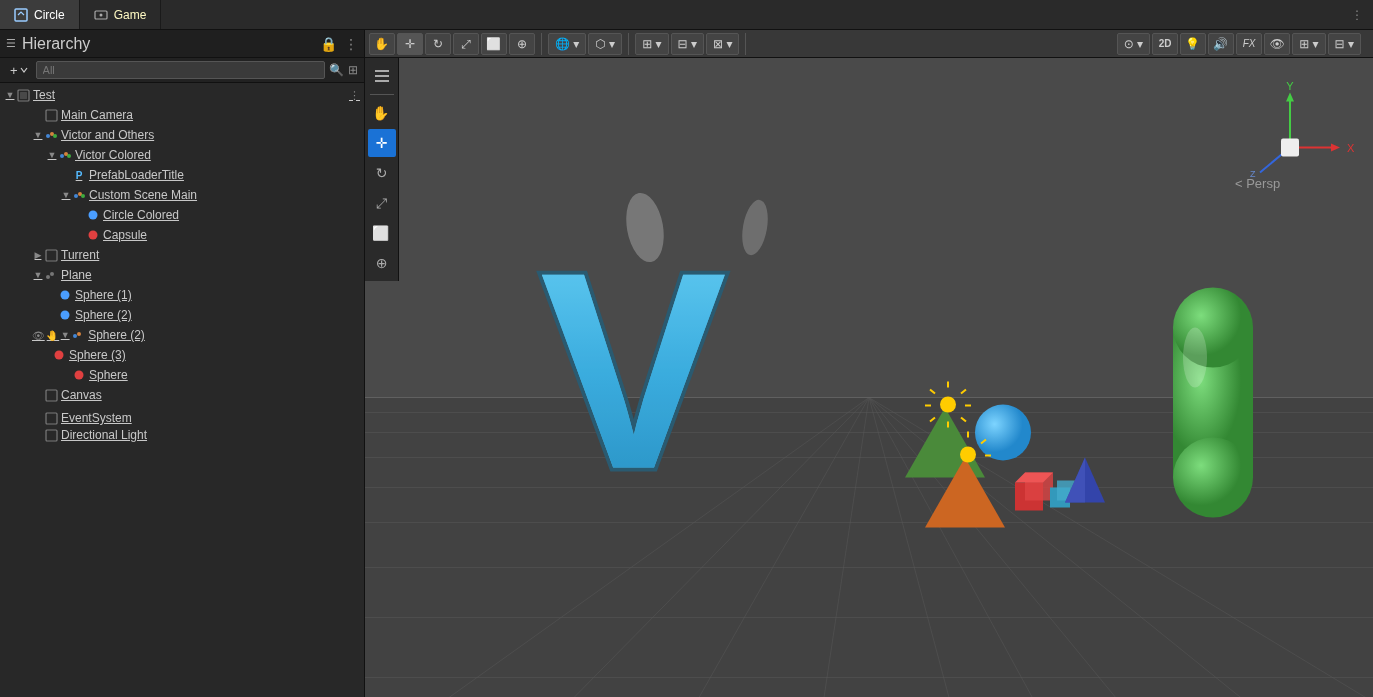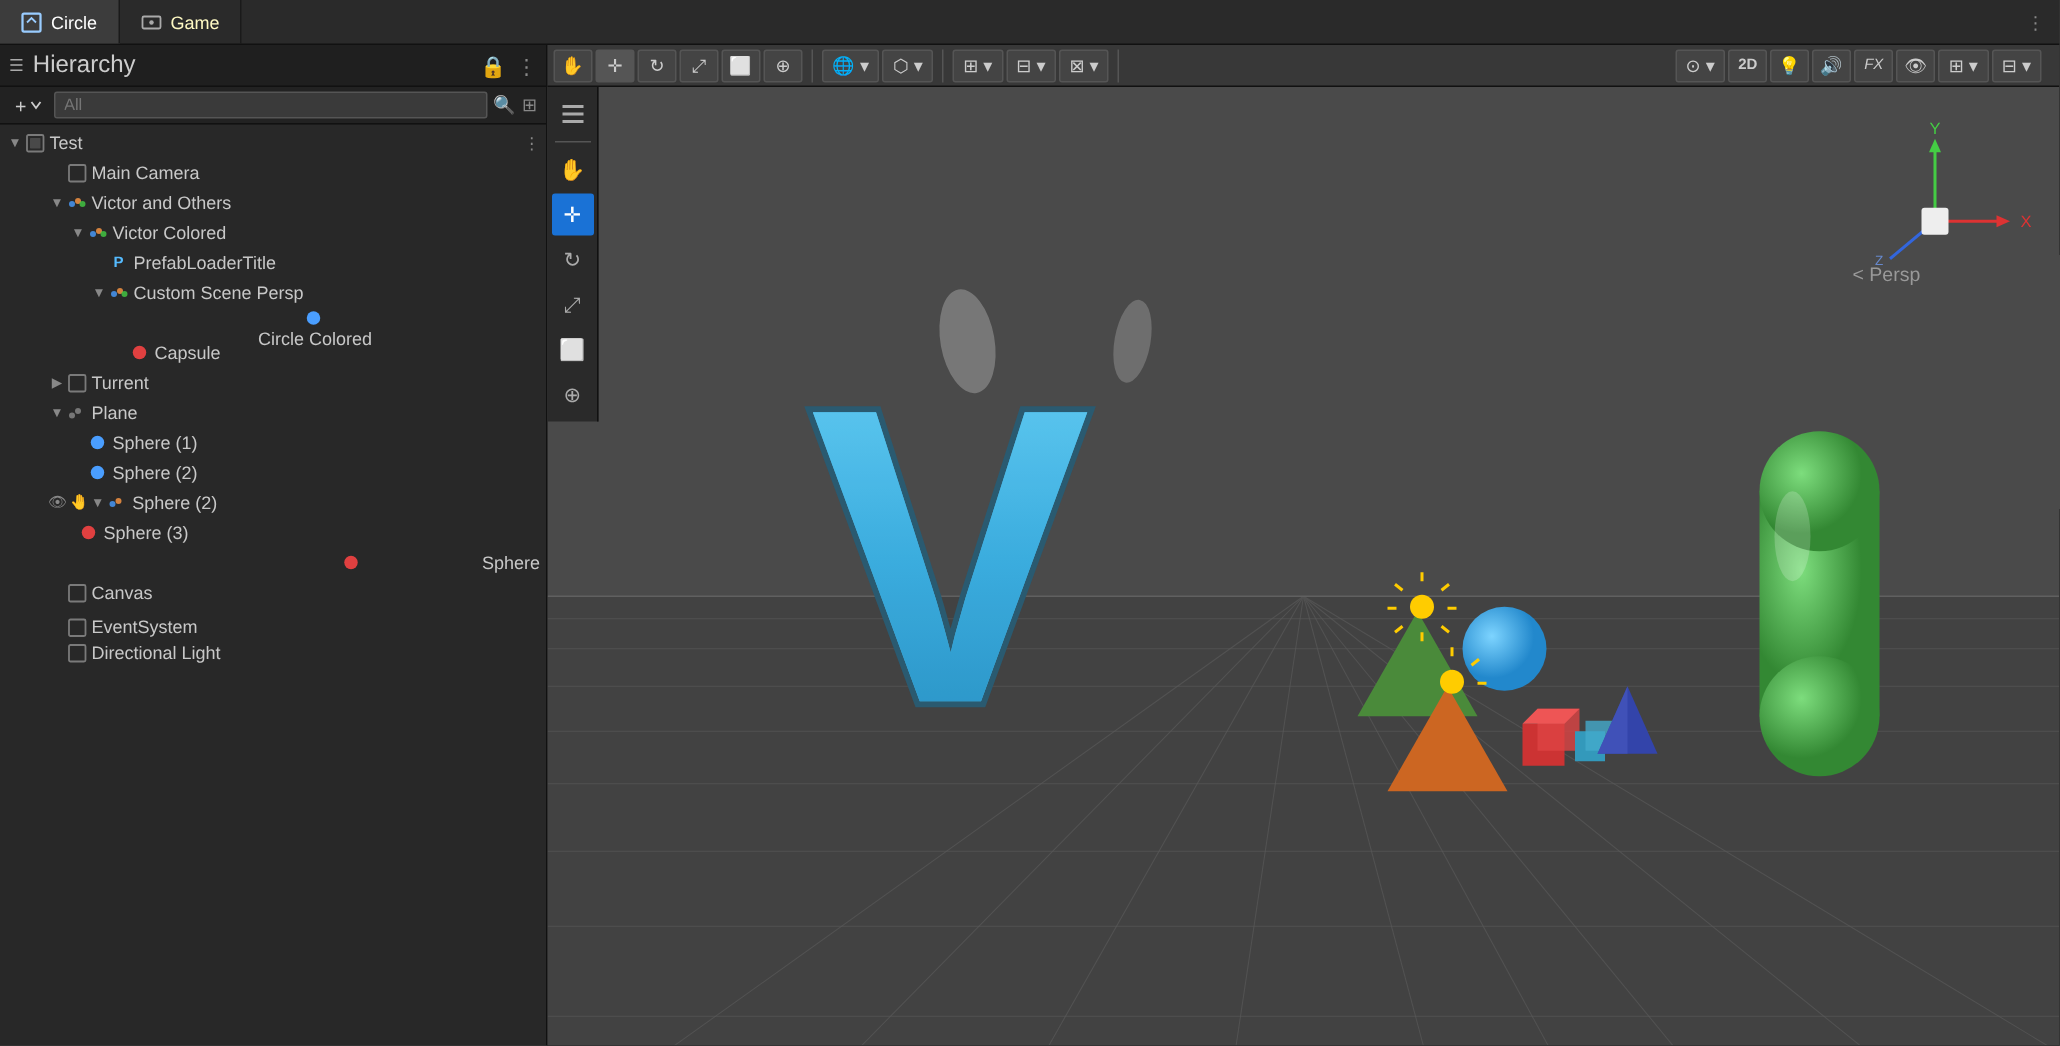--- a/index.html
+++ b/index.html
@@ -128,20 +128,21 @@
       padding: 2px 0;
     }
     .tree-item {
       display: flex;
       align-items: center;
       height: 20px;
       padding-right: 4px;
       cursor: pointer;
       user-select: none;
       white-space: nowrap;
+      text-decoration: underline;
     }
     .indent {
       display: inline-block;
       width: 14px;
       flex-shrink: 0;
     }
     .arrow {
       width: 12px;
       flex-shrink: 0;
       text-align: center;
@@ -369,24 +370,24 @@
       <div class="tree-item" style="padding-left:46px;">
         <span class="indent"></span>
         <span class="arrow down"></span>
         <span class="tree-icon">
           <svg width="13" height="13" viewBox="0 0 13 13">
             <circle cx="3" cy="7" r="2" fill="#4a9eff" opacity="0.8"></circle>
             <circle cx="7" cy="5" r="2" fill="#ff9944" opacity="0.8"></circle>
             <circle cx="10" cy="7" r="2" fill="#44cc44" opacity="0.8"></circle>
           </svg>
         </span>
-        <span class="tree-label">Custom Scene Persp</span>
-      </div>
-
-      <div class="tree-item" style="padding-left:60px;flex-direction:column;">
+        <span class="tree-label">Custom Scene Main</span>
+      </div>
+
+      <div class="tree-item" style="padding-left:60px;">
         <span class="indent"></span>
         <span class="arrow empty"></span>
         <span class="tree-icon">
           <svg width="12" height="12" viewBox="0 0 12 12">
               <circle cx="6" cy="6" r="4.5" fill="#4a9eff"></circle>
             </svg>
         </span>
         <span class="tree-label">Circle Colored</span>
       </div>
 
@@ -466,21 +467,21 @@
         <span class="indent"></span>
         <span class="arrow empty"></span>
         <span class="tree-icon">
           <svg width="12" height="12" viewBox="0 0 12 12">
               <circle cx="6" cy="6" r="4.5" fill="#e04040"></circle>
             </svg>
         </span>
         <span class="tree-label">Sphere (3)</span>
       </div>
 
-      <div class="tree-item" style="padding-left:46px;justify-content:space-between;">
+      <div class="tree-item" style="padding-left:46px;">
         <span class="indent"></span>
         <span class="arrow empty"></span>
         <span class="tree-icon">
           <svg width="12" height="12" viewBox="0 0 12 12">
               <circle cx="6" cy="6" r="4.5" fill="#e04040"></circle>
             </svg>
         </span>
         <span class="tree-label">Sphere</span>
       </div>
 

